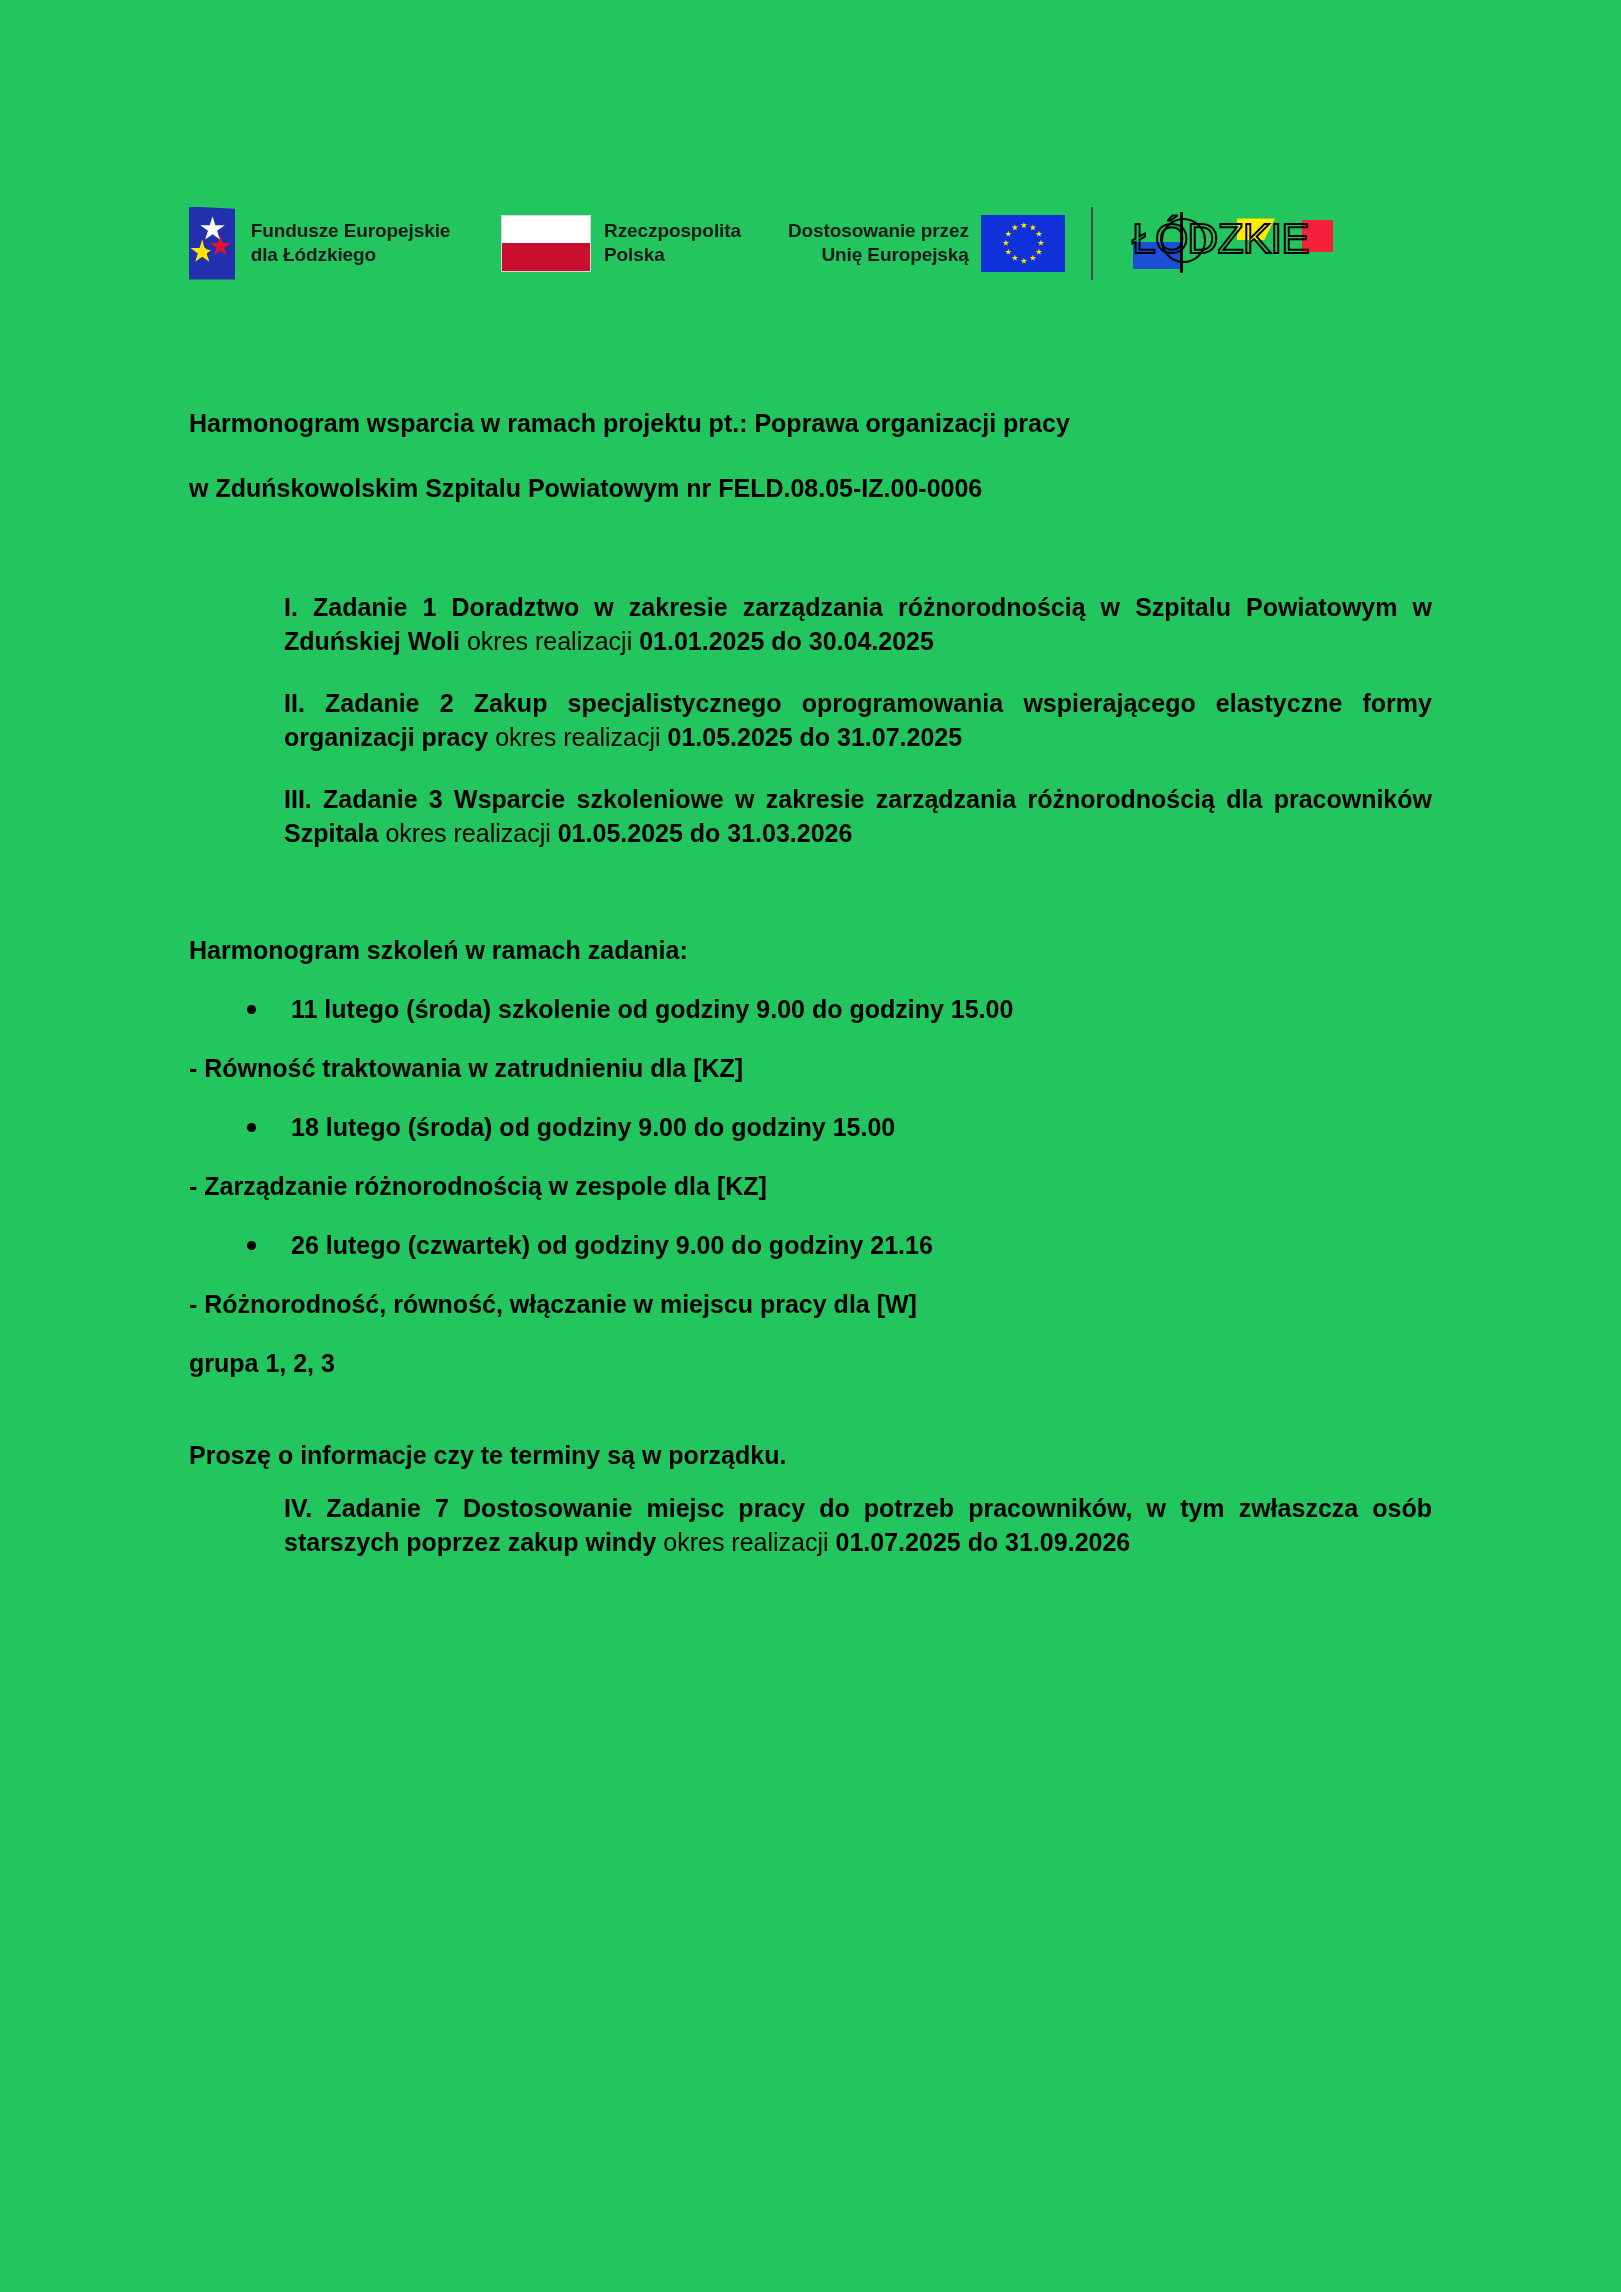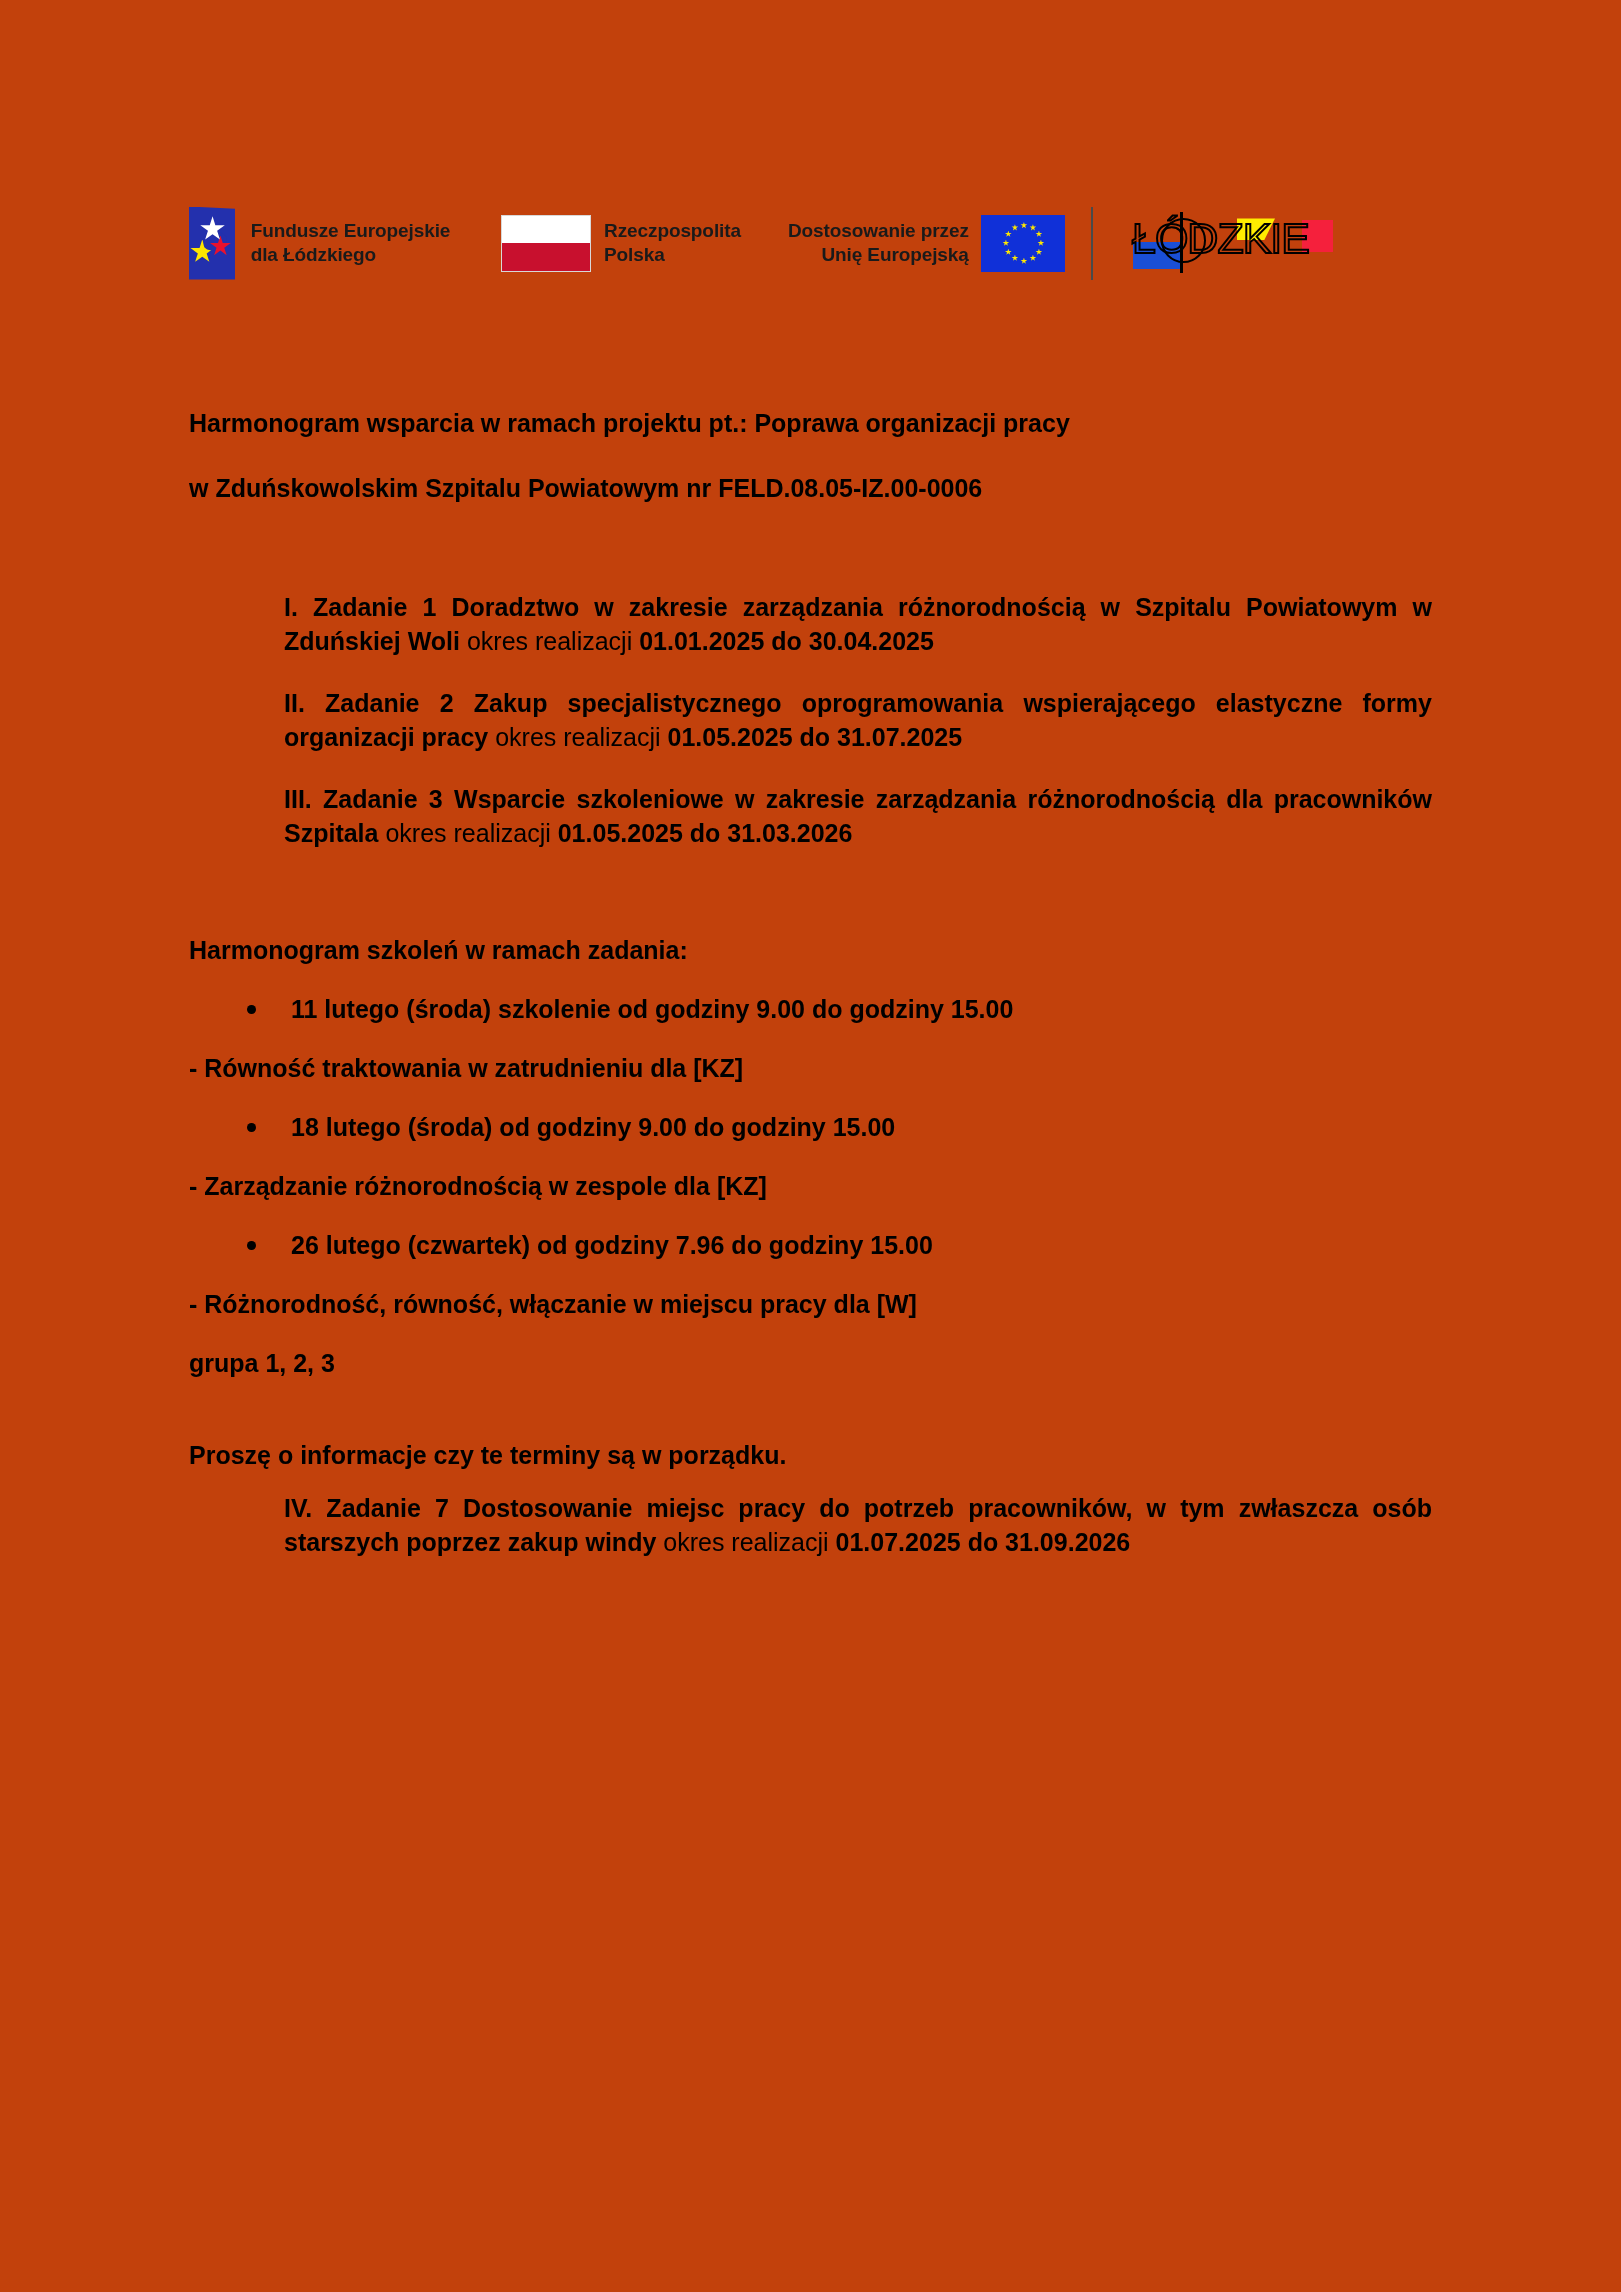--- a/index.html
+++ b/index.html
@@ -12,21 +12,21 @@
     height: 2293px;
     font-family: "Liberation Sans", sans-serif;
     color: #000000;
     overflow: hidden;
     position: relative;
   }
 
   .page {
     position: absolute;
     inset: 0;
-    background: #c2410c;
+    background: #22c55e;
   }
 
   
   .logo-bar {
     position: absolute;
     left: 189px;
     top: 192px;
     width: 1245px;
     height: 102px;
     display: flex;
@@ -334,21 +334,21 @@
     <div class="spacer-lg"></div>
 
     <p class="section-head">Harmonogram szkoleń w ramach zadania:</p>
 
     <p class="bullet-line"><span class="dot"></span><span>11 lutego (środa) szkolenie od godziny 9.00 do godziny 15.00</span></p>
     <p class="dash-line">- Równość traktowania w zatrudnieniu dla [KZ]</p>
 
     <p class="bullet-line"><span class="dot"></span><span>18 lutego (środa) od godziny 9.00 do godziny 15.00</span></p>
     <p class="dash-line">- Zarządzanie różnorodnością w zespole dla [KZ]</p>
 
-    <p class="bullet-line"><span class="dot"></span><span>26 lutego (czwartek) od godziny 7.96 do godziny 15.00</span></p>
+    <p class="bullet-line"><span class="dot"></span><span>26 lutego (czwartek) od godziny 9.00 do godziny 21.16</span></p>
     <p class="dash-line">- Różnorodność, równość, włączanie w miejscu pracy  dla [W]</p>
 
     <p class="plain-line">grupa 1, 2, 3</p>
 
     <div class="spacer-md"></div>
 
     <p class="question-line">Proszę o informacje czy te terminy są w porządku.</p>
 
     <p class="roman-para"><span>IV. Zadanie 7 Dostosowanie miejsc pracy do potrzeb pracowników, w tym zwłaszcza osób starszych poprzez zakup windy</span><span class="reg"> okres realizacji </span><span>01.07.2025 do 31.09.2026</span></p>
 

